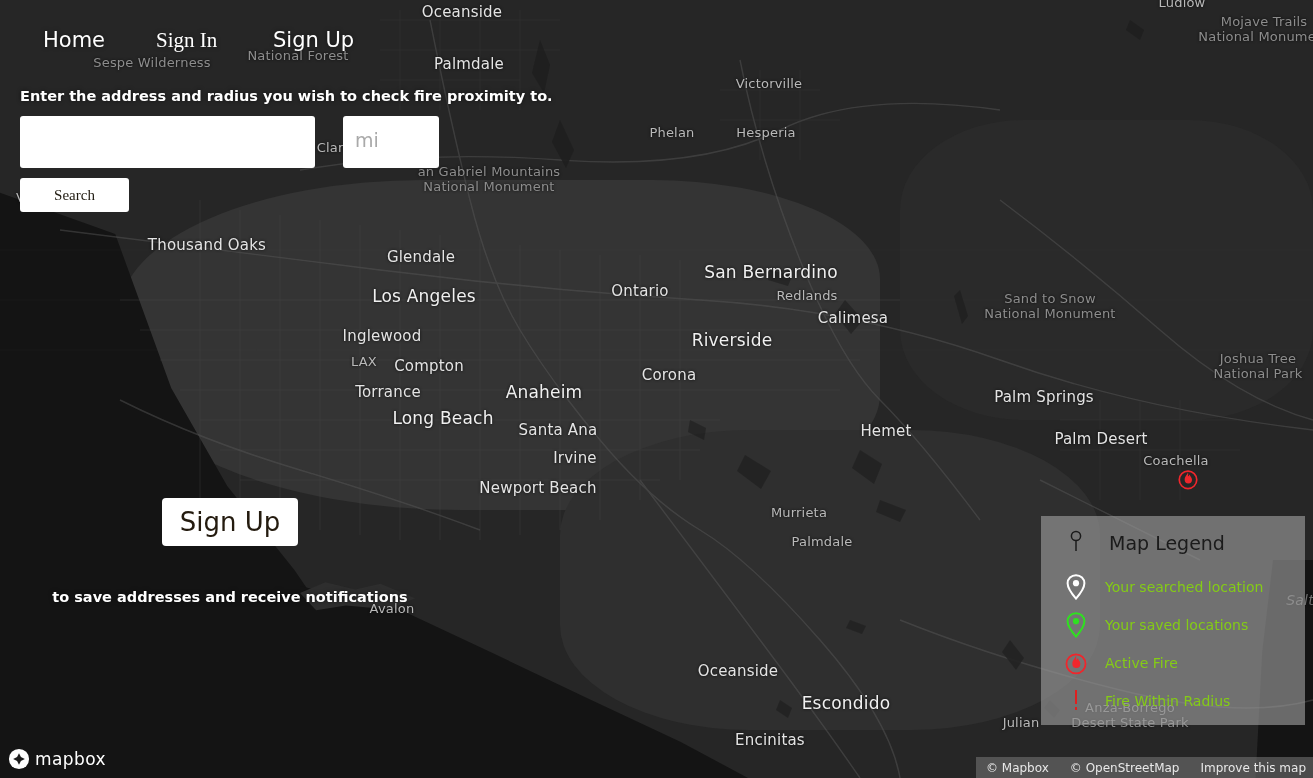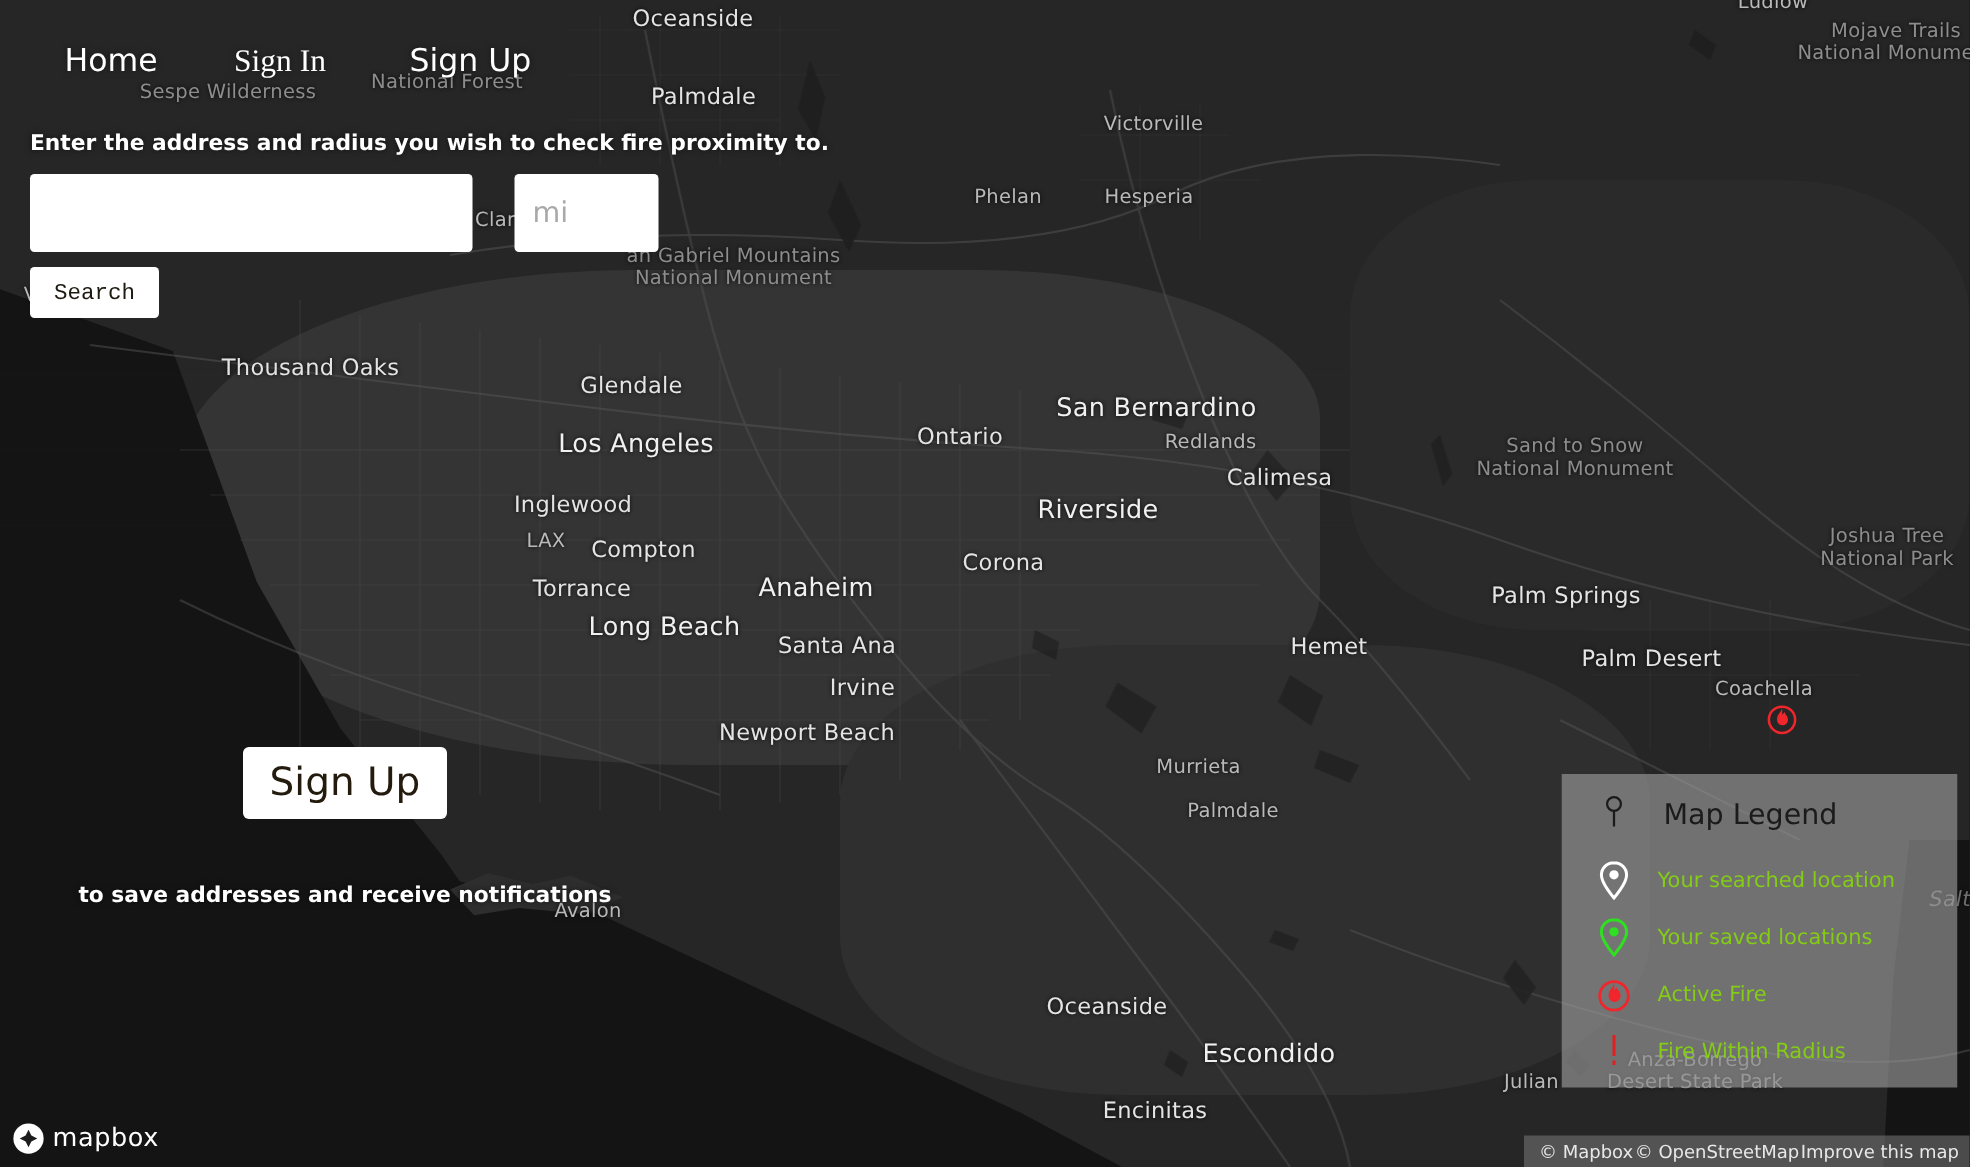--- a/index.html
+++ b/index.html
@@ -83,37 +83,37 @@
     padding: 0 10px;
     color: #222;
     font-family: inherit;
   }
   #radius-input {
     width: 96px; height: 52px;
     margin-left: 28px;
     background: #ffffff;
     border: none; outline: none;
     border-radius: 3px;
-    font-size: 19px;
+    font-size: 14px;
     padding: 0 12px;
     color: #222;
     font-family: inherit;
   }
   #radius-input::placeholder { color: #a9a9a9; font-size: 19px; }
   #address-input::placeholder { color: #a9a9a9; }
 
   #search-button {
     display: block;
     margin-left: 20px; margin-top: 10px;
-    width: 86px; height: 34px;
+    width: 109px; height: 34px;
     background: #ffffff;
     border: none; border-radius: 3px;
     font-size: 15px; color: #1f1a10;
     cursor: pointer;
-    font-family: Liberation Mono, monospace;
+    font-family: Liberation Serif, serif;
   }
 
   
   #signup-cta { position: absolute; left: 0; top: 498px; z-index: 40; width: 460px; }
   #signup-button {
     display: block;
     margin: 0 auto;
     width: 136px; height: 48px;
     background: #ffffff;
     border: none; border-radius: 4px;
@@ -171,21 +171,21 @@
   #mapbox-wordmark {
     color: #ffffff; font-size: 17px; margin-left: 5px;
     letter-spacing: .4px; font-weight: 500;
   }
   #attribution {
     position: absolute; right: 0; bottom: 0;
     height: 21px; z-index: 30;
     background: rgba(120,120,120,0.55);
     display: flex; align-items: center;
     padding: 0 7px 0 10px;
-    gap: 1px;
+    gap: 21px;
   }
   #attribution span, #attribution a {
     color: #e8e8e8; font-size: 12px; text-decoration: none; white-space: nowrap;
   }
   #attribution a { cursor: pointer; }
 
   
   #fire-marker {
     position: absolute; left: 1178px; top: 468px;
     z-index: 20; cursor: pointer;

